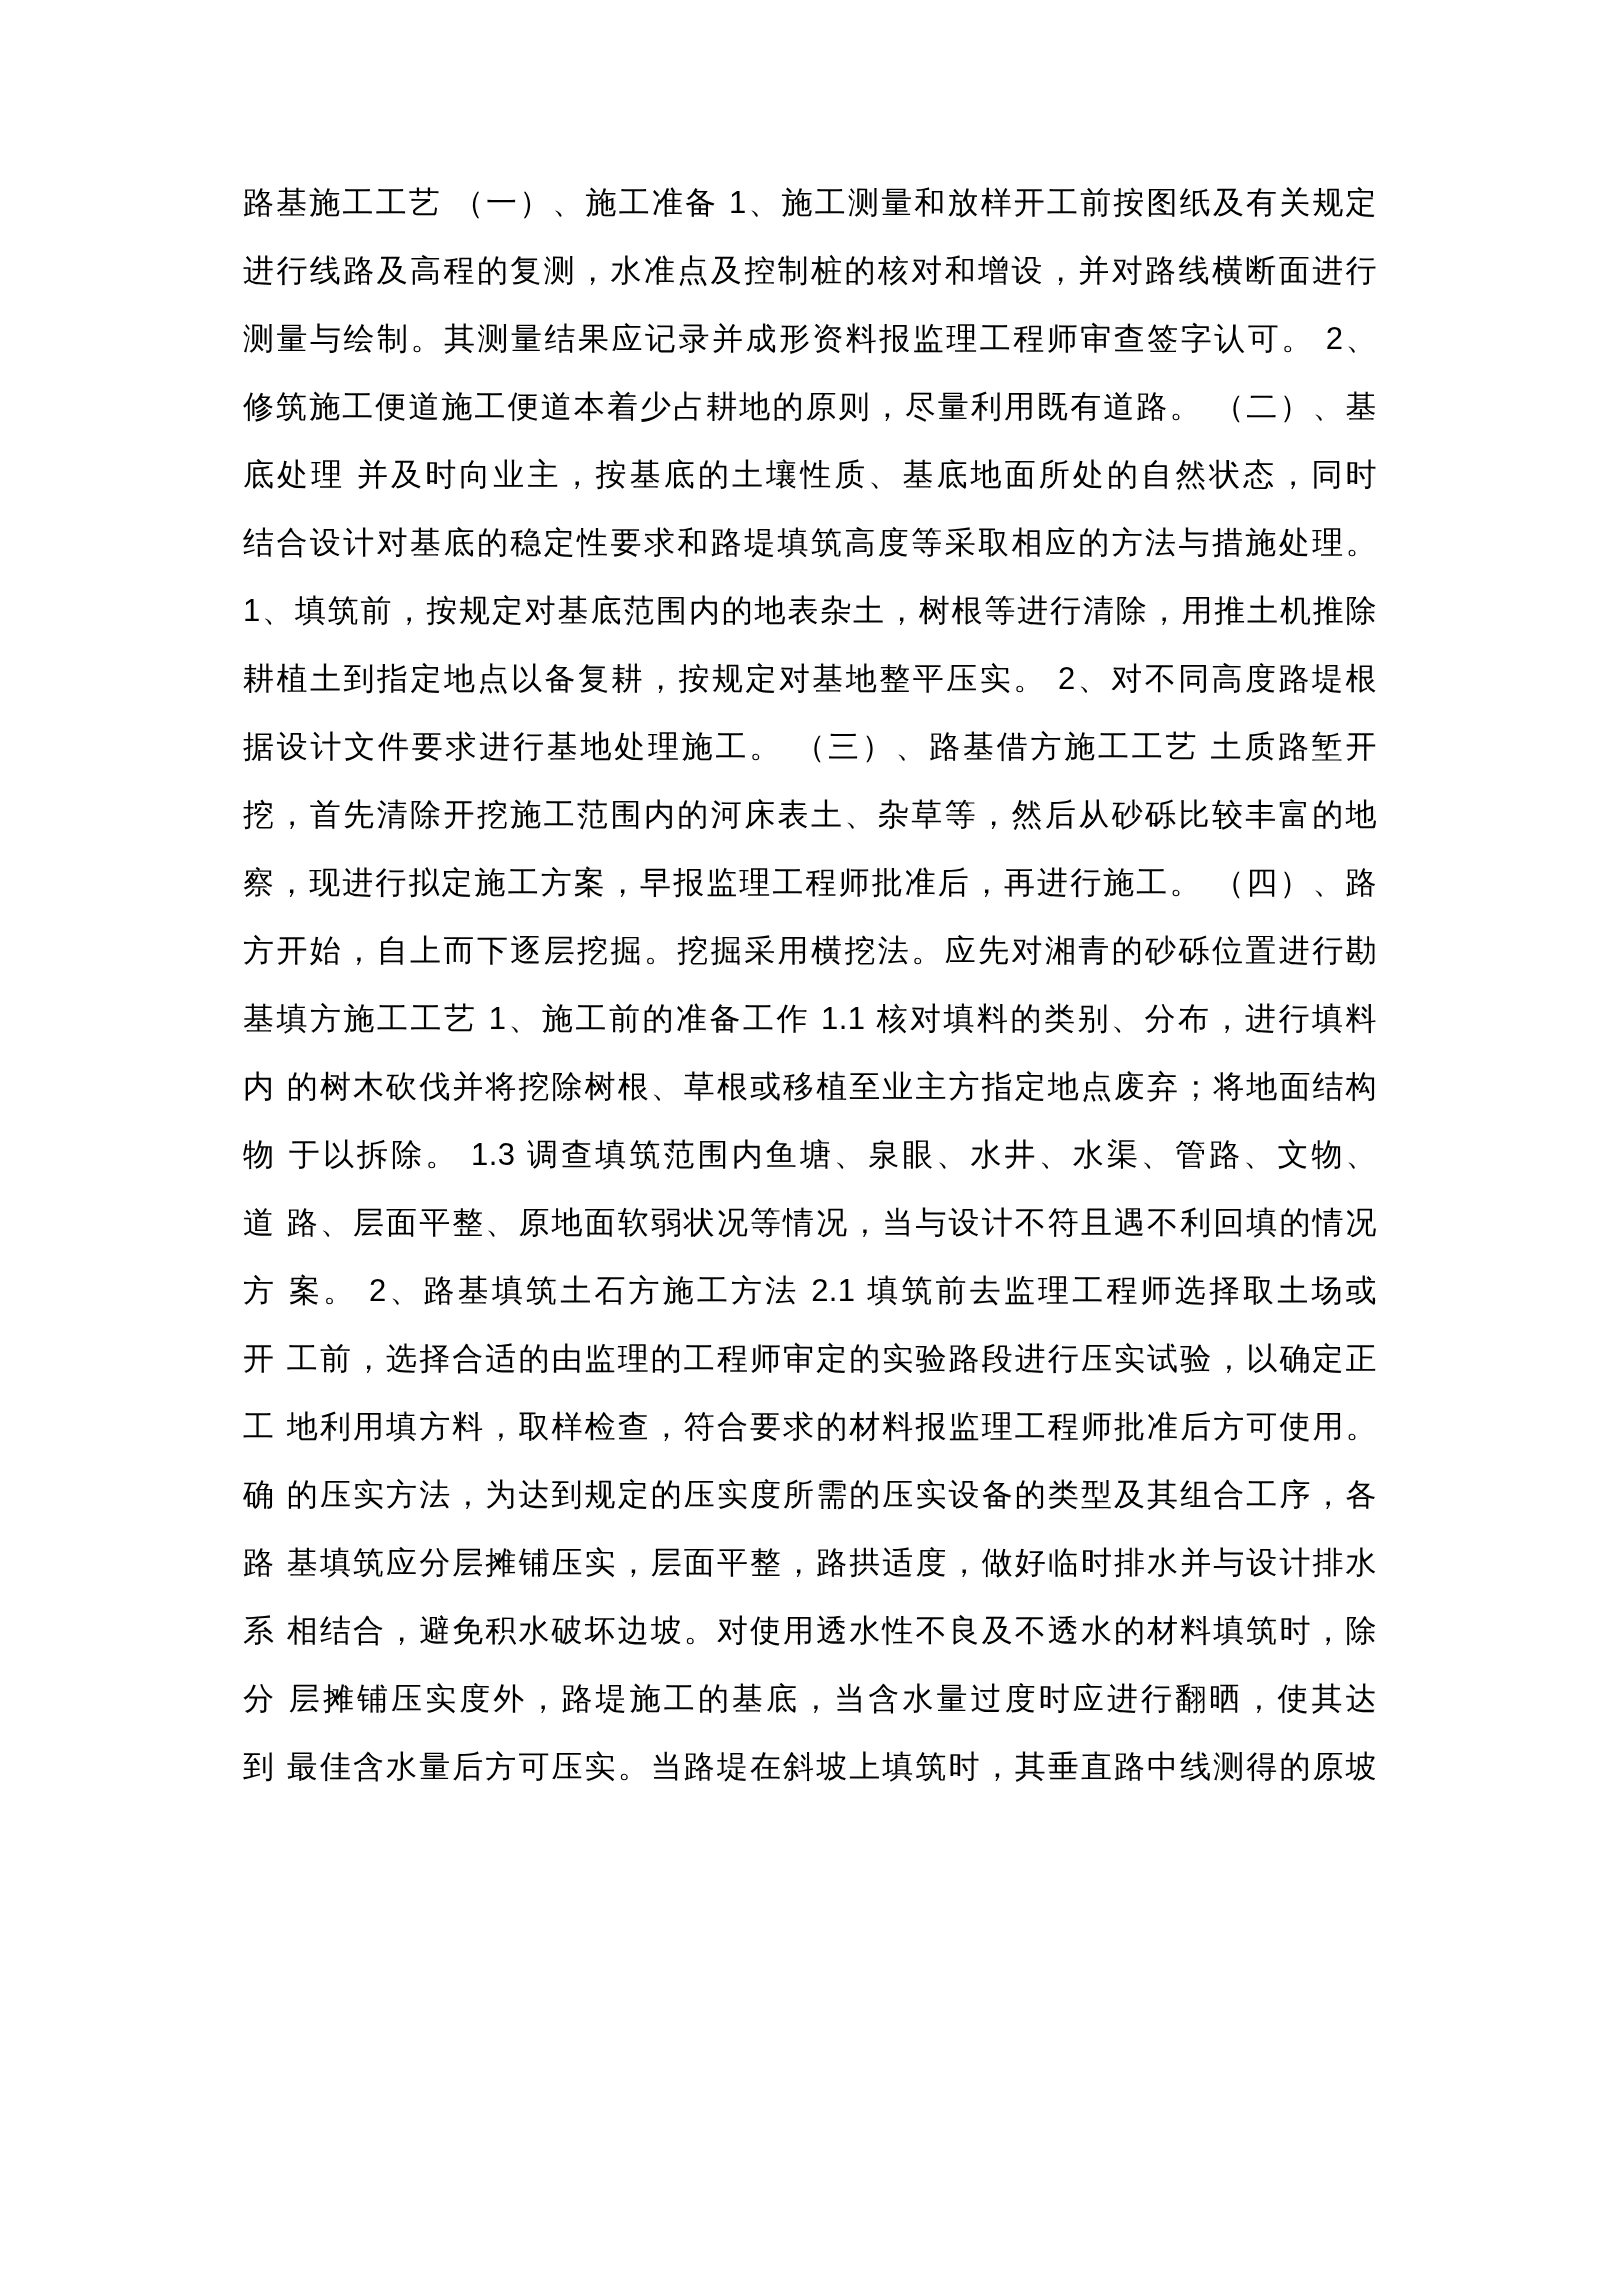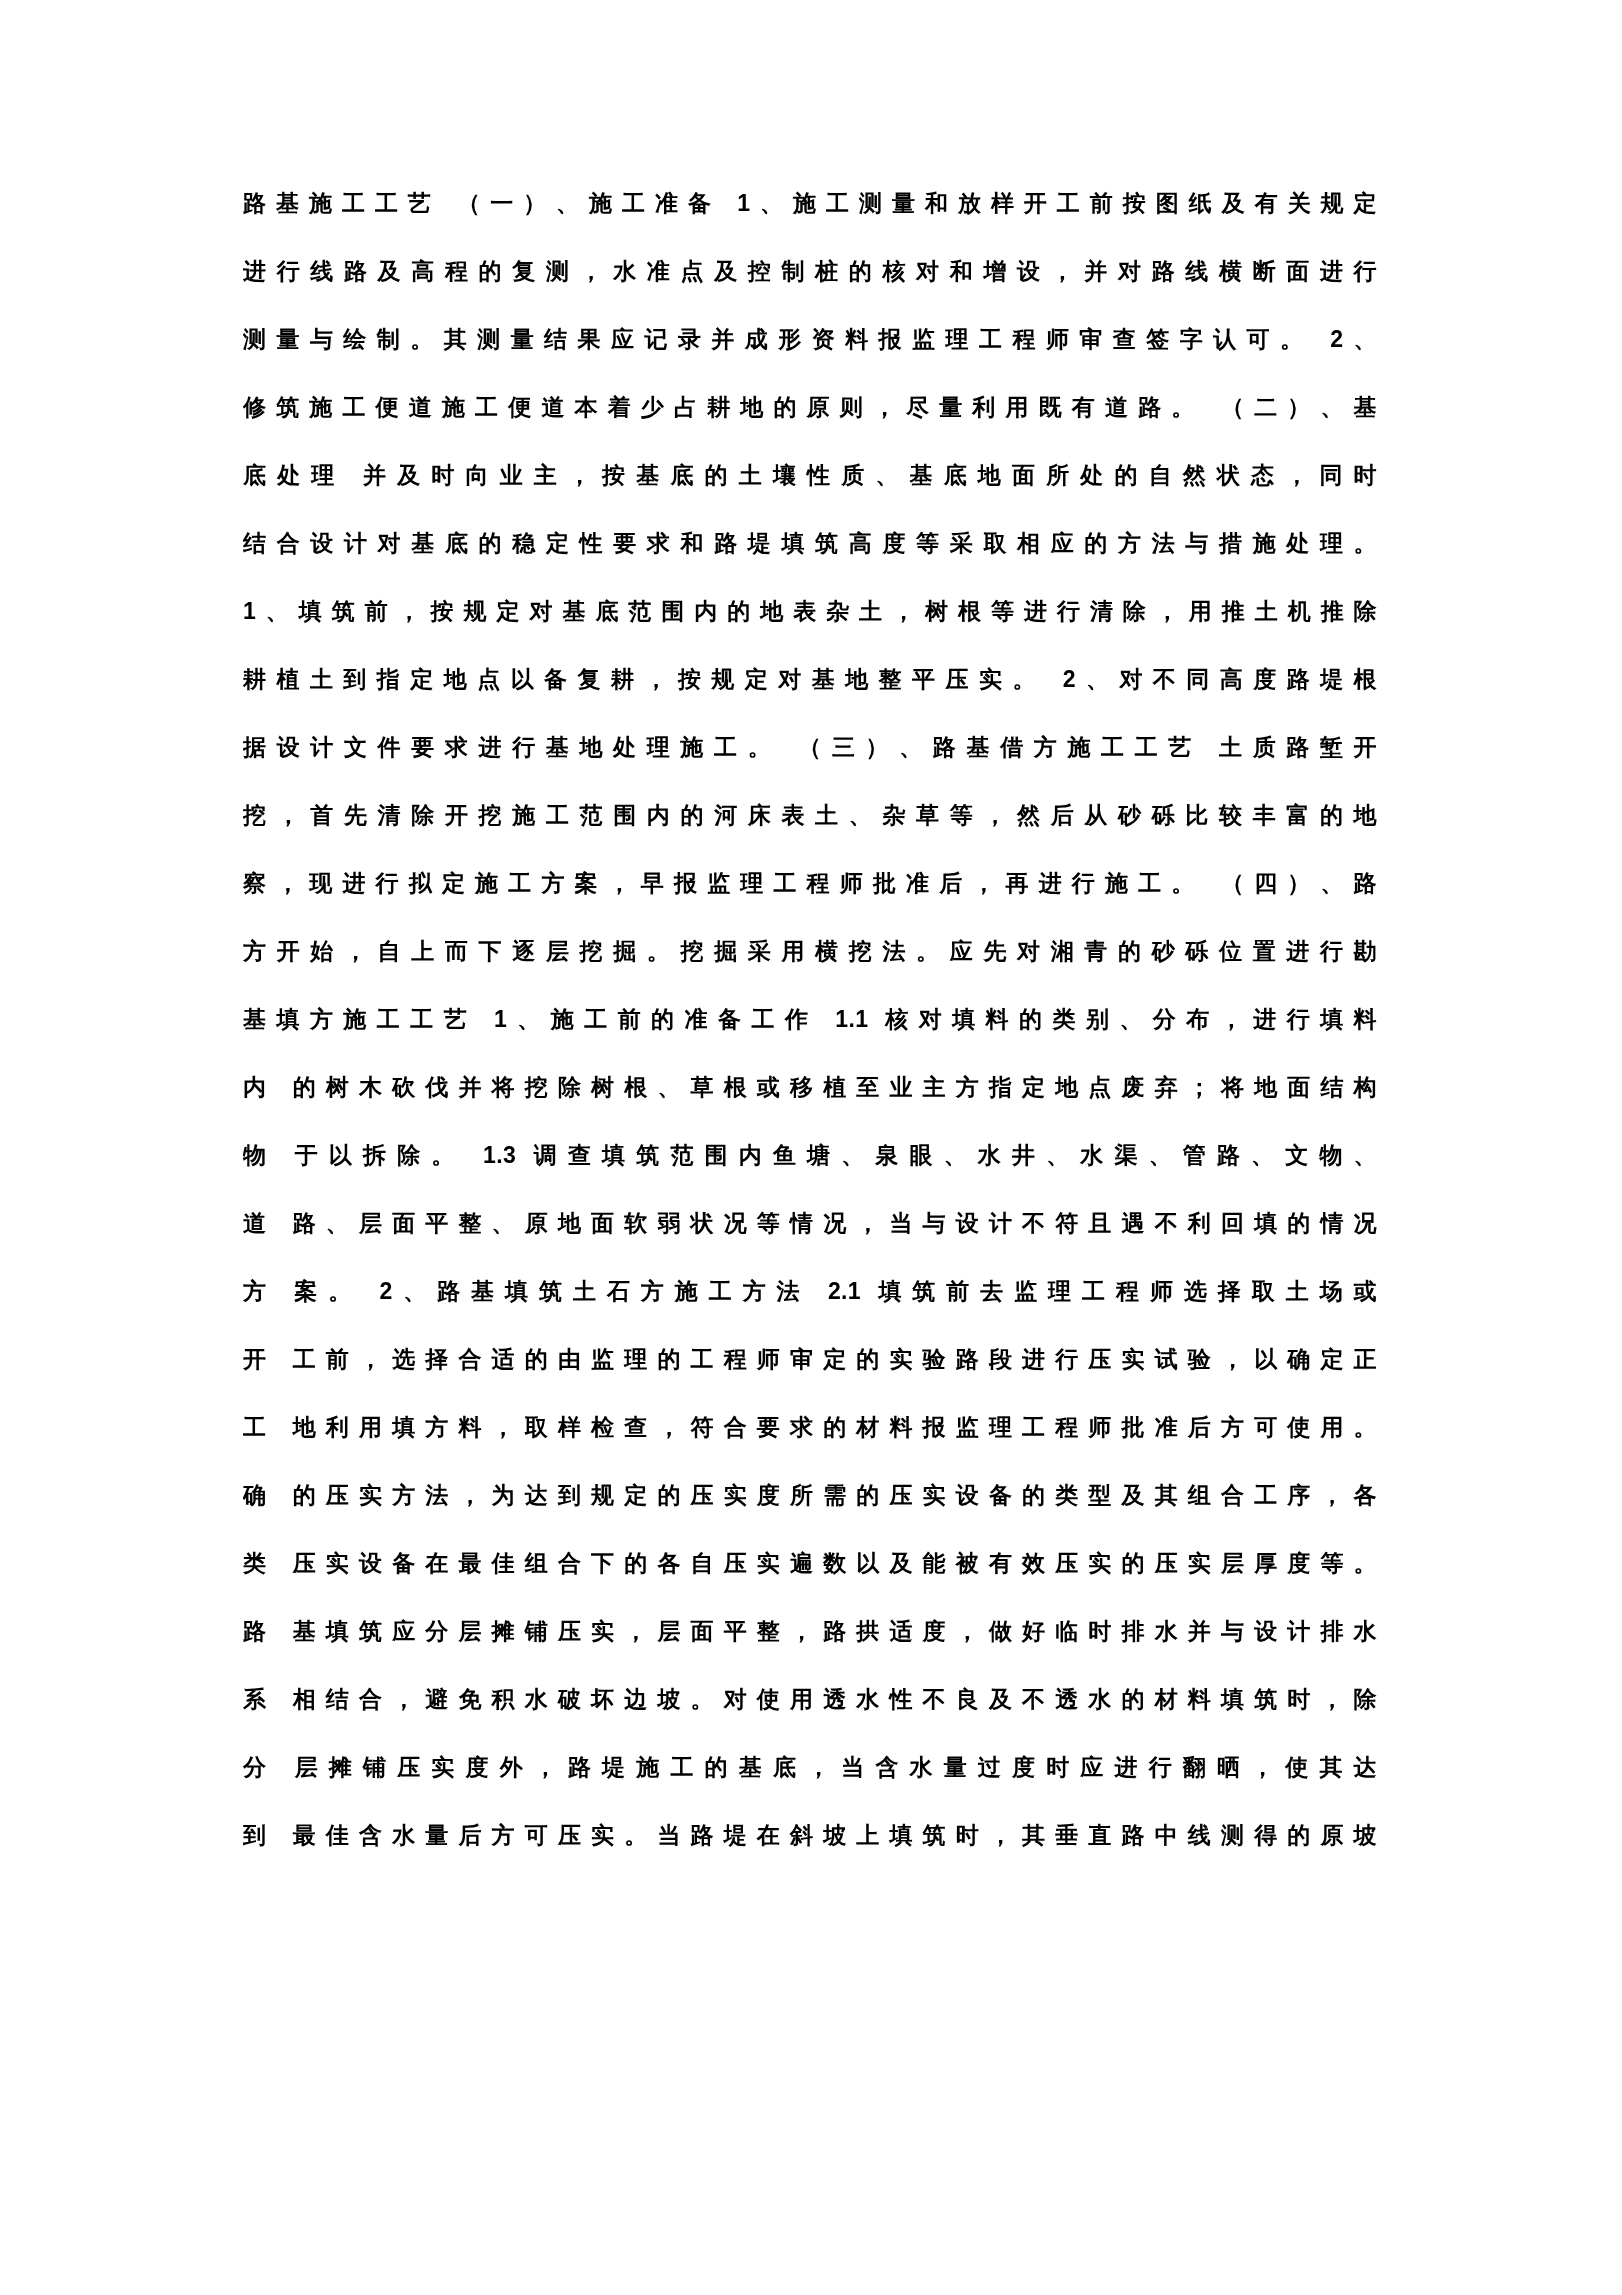--- a/index.html
+++ b/index.html
@@ -23,22 +23,22 @@
   }
   .text-block {
     position: absolute;
     left: 243px;
     top: 169px;
     width: 1134px;
   }
   .line {
     height: 68px;
     line-height: 68px;
-    font-size: 23px;
-    font-weight: 700;
+    font-size: 31px;
+    font-weight: 400;
     color: #000000;
     white-space: pre-wrap;
     text-align: justify;
     text-align-last: justify;
     text-justify: inter-ideograph;
     overflow: hidden;
     letter-spacing: 0.4px;
   }
 </style>
 </head>
@@ -59,20 +59,19 @@
     <div class="line">察，现进行拟定施工方案，早报监理工程师批准后，再进行施工。 （四）、路</div>
     <div class="line">方开始，自上而下逐层挖掘。挖掘采用横挖法。应先对湘青的砂砾位置进行勘</div>
     <div class="line">基填方施工工艺 1、施工前的准备工作 1.1 核对填料的类别、分布，进行填料</div>
     <div class="line">内 的树木砍伐并将挖除树根、草根或移植至业主方指定地点废弃；将地面结构</div>
     <div class="line">物 于以拆除。 1.3 调查填筑范围内鱼塘、泉眼、水井、水渠、管路、文物、</div>
     <div class="line">道 路、层面平整、原地面软弱状况等情况，当与设计不符且遇不利回填的情况</div>
     <div class="line">方 案。 2、路基填筑土石方施工方法 2.1 填筑前去监理工程师选择取土场或</div>
     <div class="line">开 工前，选择合适的由监理的工程师审定的实验路段进行压实试验，以确定正</div>
     <div class="line">工 地利用填方料，取样检查，符合要求的材料报监理工程师批准后方可使用。</div>
     <div class="line">确 的压实方法，为达到规定的压实度所需的压实设备的类型及其组合工序，各</div>
-    <div class="line">类 压实设备在最佳组合下的各自压实遍数以及能被有效压实的压实层厚度等。</div>
     <div class="line">路 基填筑应分层摊铺压实，层面平整，路拱适度，做好临时排水并与设计排水</div>
     <div class="line">系 相结合，避免积水破坏边坡。对使用透水性不良及不透水的材料填筑时，除</div>
     <div class="line">分 层摊铺压实度外，路堤施工的基底，当含水量过度时应进行翻晒，使其达</div>
     <div class="line">到 最佳含水量后方可压实。当路堤在斜坡上填筑时，其垂直路中线测得的原坡</div>
   </div>
 </div>
 
 
 </body></html>

